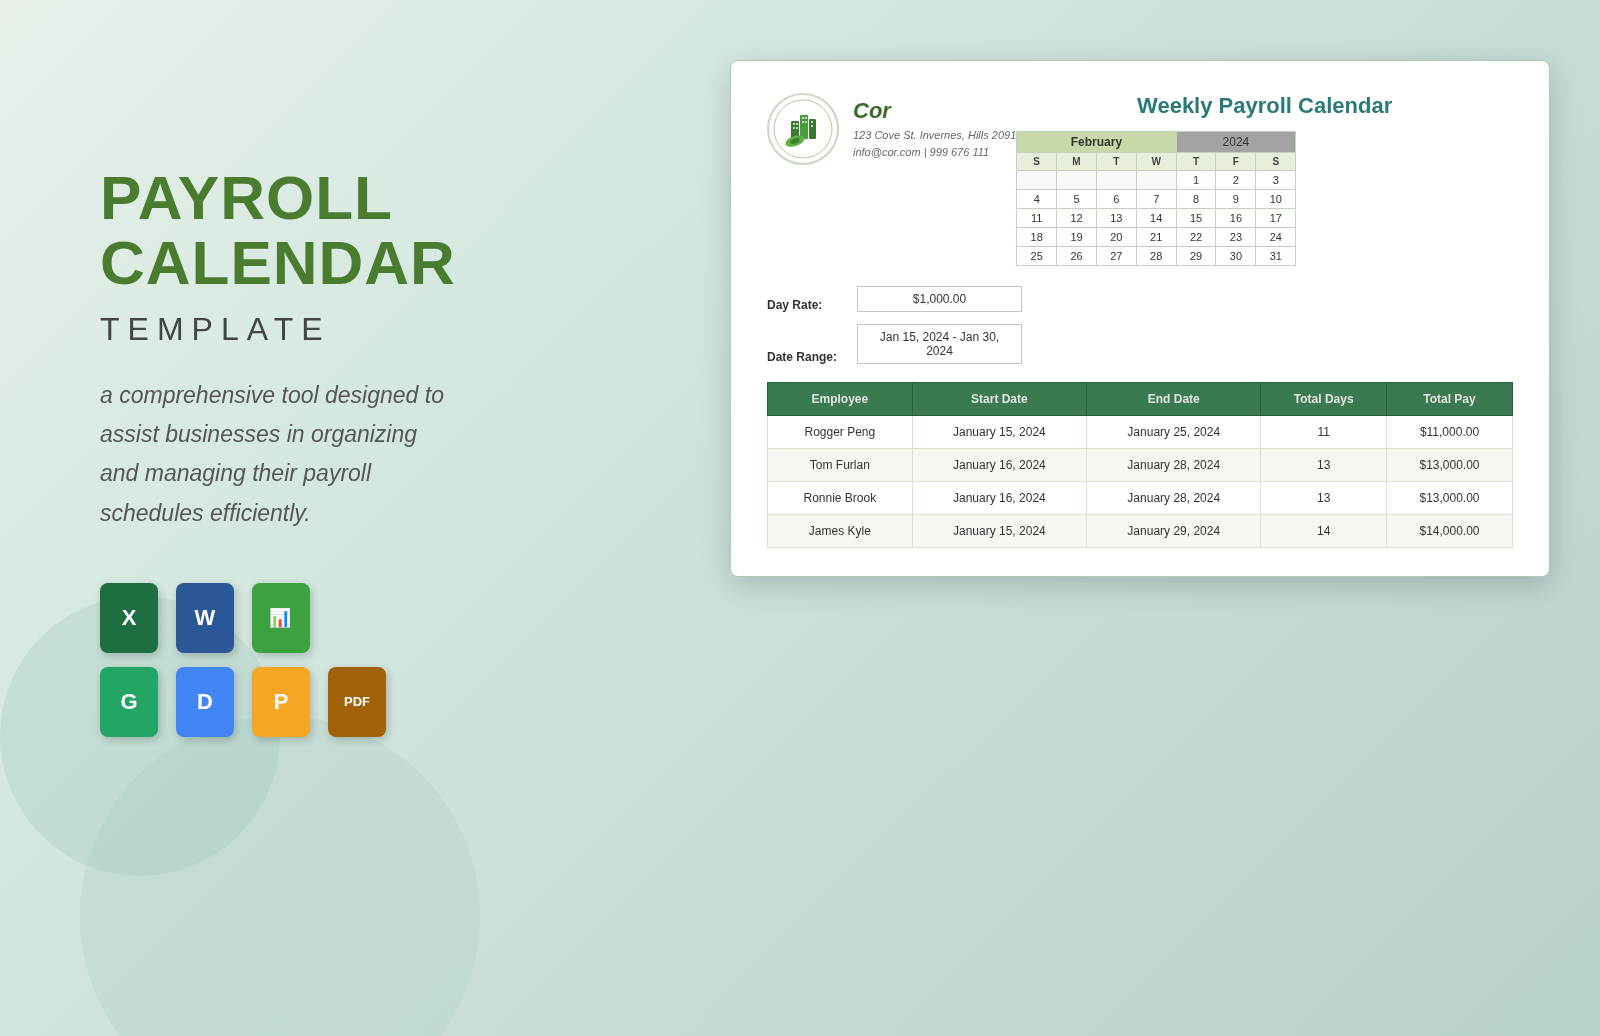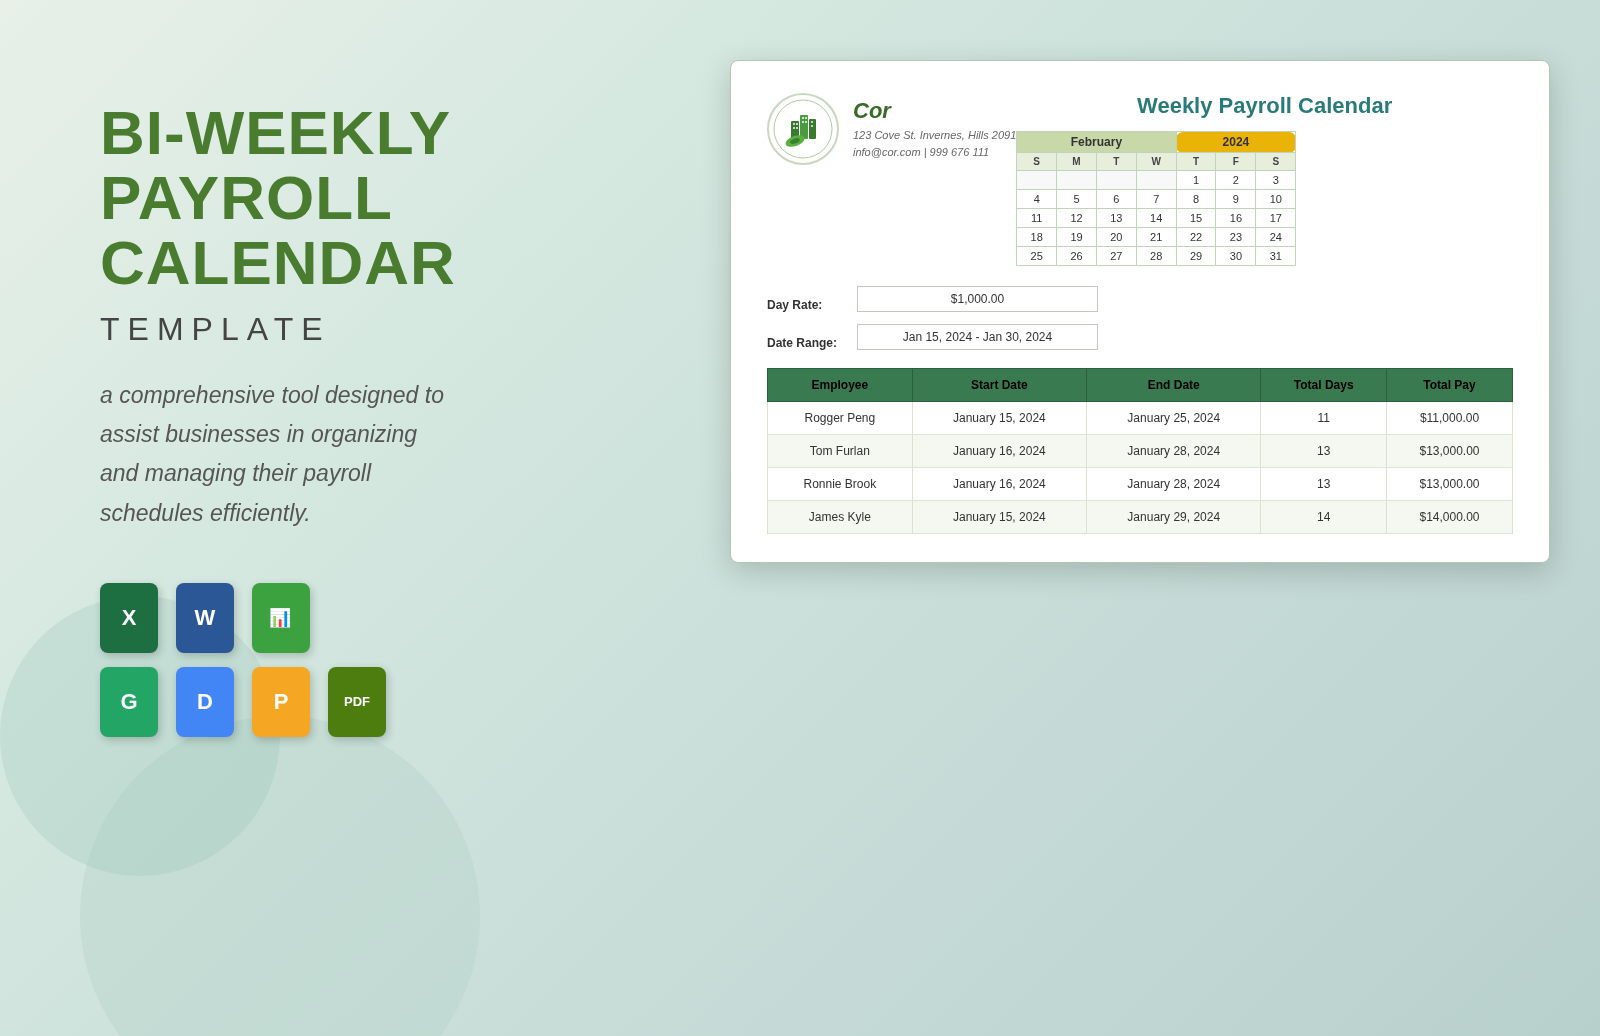--- a/index.html
+++ b/index.html
@@ -93,21 +93,21 @@
       font-size: 22px;
       font-weight: 900;
       color: white;
     }
     .fi-excel { background: #1d6f42; }
     .fi-word { background: #2b5797; }
     .fi-numbers { background: #3ca240; }
     .fi-gsheets { background: #23a566; }
     .fi-gdocs { background: #4285f4; }
     .fi-pages { background: #f5a623; }
-    .fi-pdf { background: #4d7c0f; }
+    .fi-pdf { background: #a16207; }
 
     
     .document {
       position: absolute;
       right: 50px;
       top: 60px;
       width: 820px;
       background: white;
       border-radius: 8px;
       box-shadow: 0 8px 30px rgba(0,0,0,0.18);
@@ -183,25 +183,24 @@
       text-align: center;
       width: 40px;
     }
     .mini-calendar .cal-header-month {
       background: #c8d8a8;
       font-weight: 700;
       color: #333;
       font-size: 12px;
     }
     .mini-calendar .cal-header-year {
-      background: #eab308;
-      font-weight: 700;
+      background: #a3a3a3;
+      font-weight: 400;
       color: #333;
       font-size: 12px;
-      border-radius: 7px;
     }
     .mini-calendar .day-header {
       background: #e8eedc;
       font-weight: 600;
       color: #444;
       font-size: 10px;
     }
     .mini-calendar td {
       color: #333;
       font-size: 11px;
@@ -225,34 +224,34 @@
       color: #333;
       width: 90px;
       flex-shrink: 0;
     }
     .form-input {
       border: 1px solid #c0c8c0;
       padding: 5px 12px;
       font-size: 12px;
       color: #333;
       background: white;
-      width: 241px;
+      width: 165px;
       text-align: center;
     }
 
     
     .emp-table {
       width: 100%;
       border-collapse: collapse;
       margin-top: 10px;
       font-size: 12px;
     }
     .emp-table thead tr th {
       background: #3a7a50;
-      color: #000000;
+      color: #e5e5e5;
       padding: 9px 12px;
       font-weight: 600;
       text-align: center;
       border: 1px solid #2a6040;
     }
     .emp-table tbody tr td {
       padding: 9px 12px;
       text-align: center;
       border: 1px solid #d8e4d0;
       color: #333;
@@ -265,21 +264,21 @@
     }
   </style>
 </head>
 <body>
 
 <div class="bg-circle-1"></div>
 <div class="bg-circle-2"></div>
 
 <div class="left-panel">
   <div class="main-title">
-    <span>BI-WEEKLY</span><br>
+    <br>
     <span>PAYROLL</span><br>
     <span>CALENDAR</span>
   </div>
   <div class="sub-title">TEMPLATE</div>
   <div class="description">a comprehensive tool designed to assist businesses in organizing and managing their payroll schedules efficiently.</div>
 
   <div class="format-icons">
     <div class="format-row">
       <div class="format-icon fi-excel">
         <span class="icon-letter">X</span>

